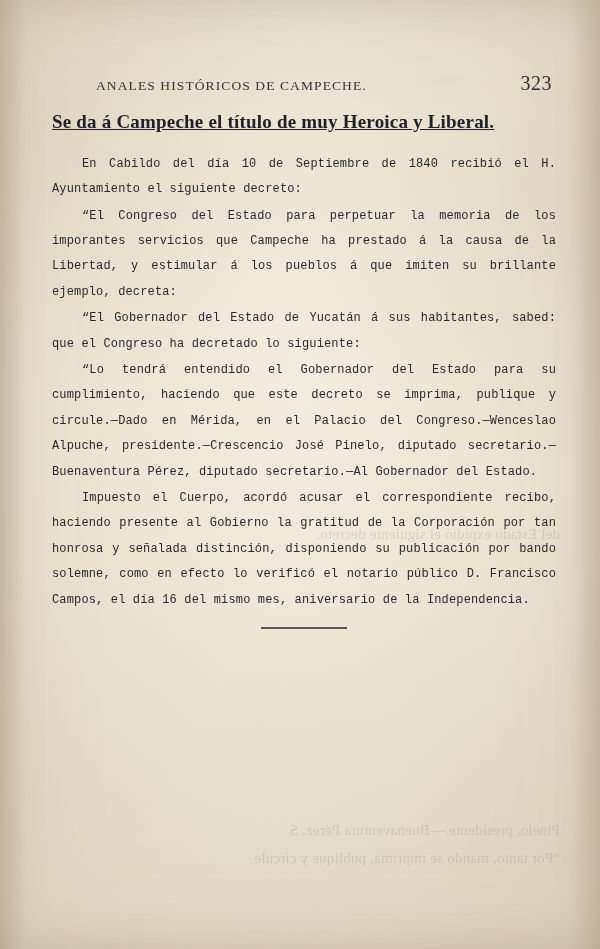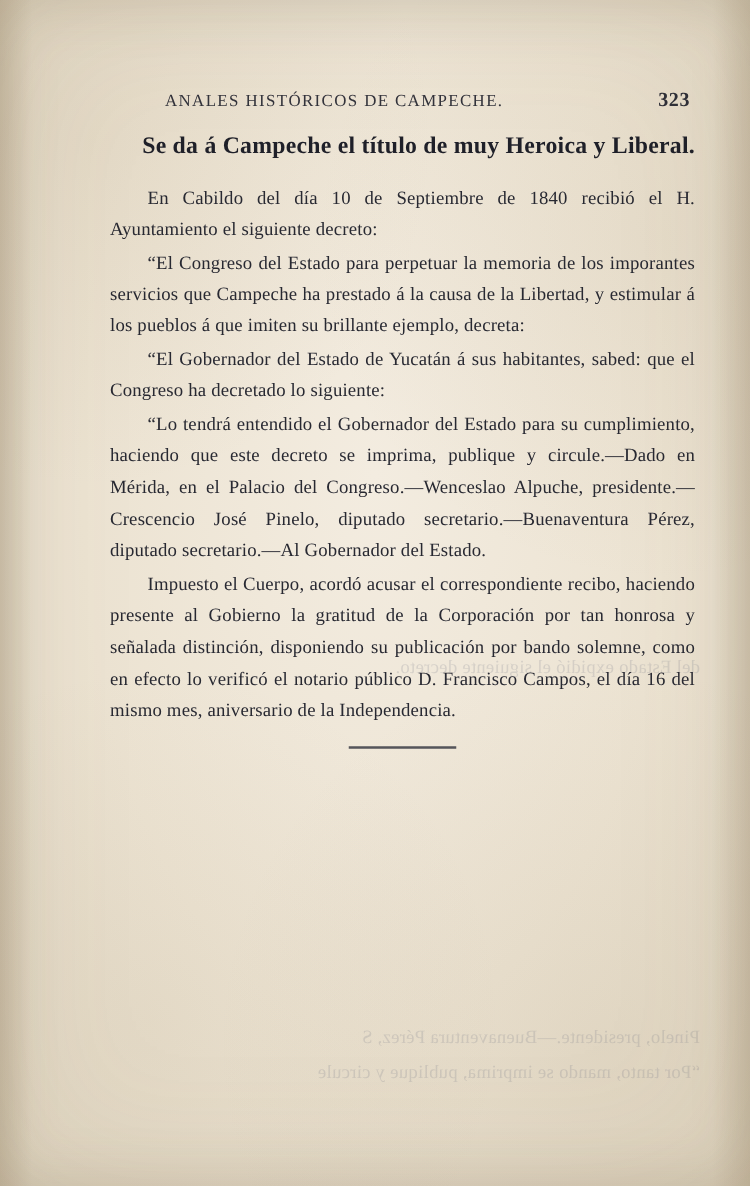--- a/index.html
+++ b/index.html
@@ -46,63 +46,64 @@
     transform: scaleX(-1);
     font-family: "Liberation Serif", serif;
   }
   .bleed.b1 { top: 520px; }
   .bleed.b2 { top: 816px; }
 
   .content {
     position: relative;
     padding: 72px 44px 0 52px;
     color: #2a2b33;
-    margin-left: 36px;
   }
   .running-head {
     display: flex;
     align-items: baseline;
     justify-content: space-between;
     margin: 0 0 6px 0;
     padding: 0 4px 0 44px;
   }
   .running-head-title {
     font-size: 13.5px;
     letter-spacing: 1.1px;
     color: #33343c;
     font-variant: small-caps;
     text-transform: uppercase;
     font-family: "Liberation Serif", serif;
   }
   .page-number {
-    font-size: 16px;
+    font-size: 20px;
     color: #2e2f38;
     letter-spacing: 0.5px;
-    font-weight: 700;
+    font-weight: 400;
   }
   .article-title {
-    text-align: right;
+    text-align: left;
     font-size: 19px;
     font-weight: 700;
     color: #1f2029;
     margin: 16px 0 18px 0;
     letter-spacing: 0.2px;
     line-height: 1.2;
     font-family: "Liberation Serif", serif;
+    text-decoration: underline;
   }
   .para {
     margin: 0 0 1px 0;
-    font-size: 15px;
+    font-size: 12px;
     line-height: 25.4px;
     text-align: justify;
     text-justify: inter-word;
     text-indent: 30px;
     color: #282932;
     letter-spacing: 0.15px;
     hyphens: manual;
+    font-family: Liberation Mono, monospace;
   }
   .para:last-child { margin-bottom: 0; }
 
   .rule {
     width: 86px;
     height: 2px;
     background: #3a3b44;
     margin: 14px auto 0 auto;
     opacity: 0.85;
   }

